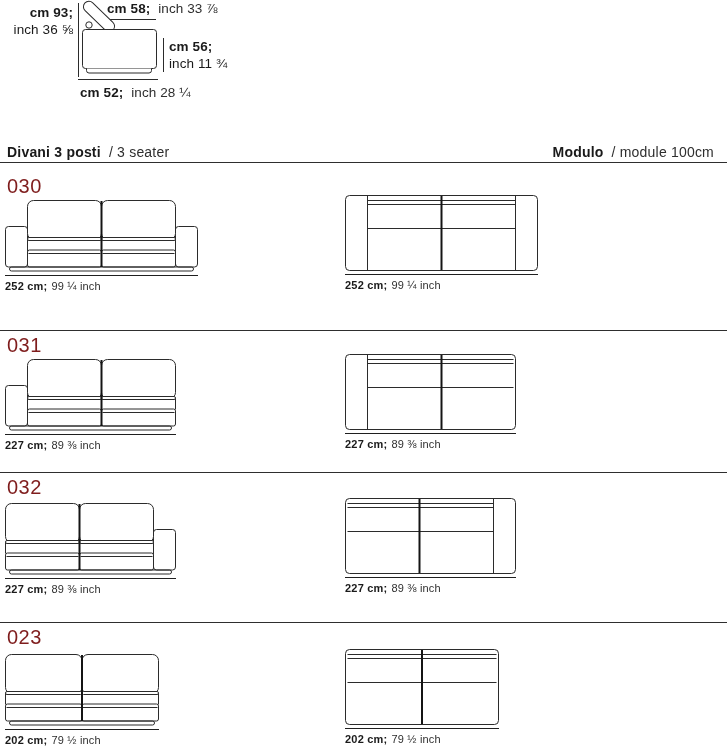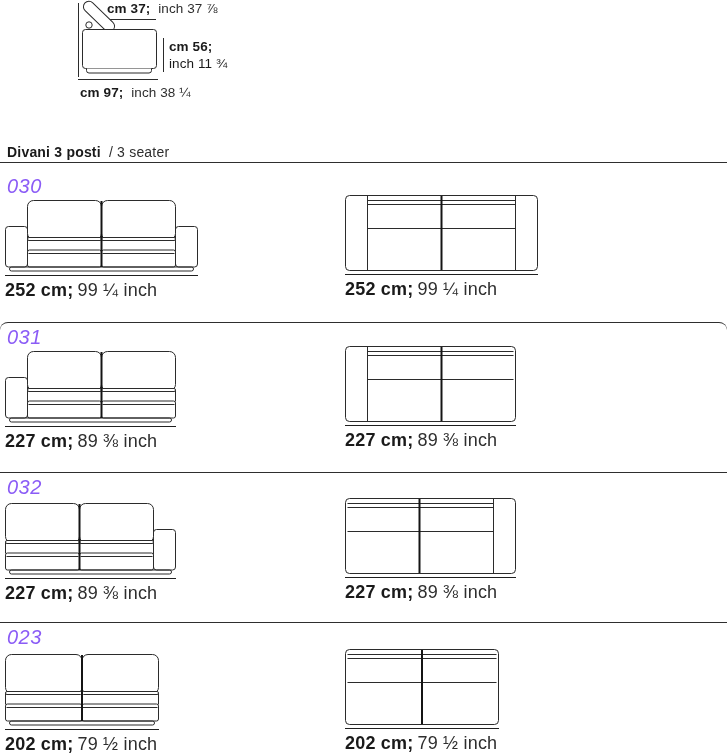--- a/index.html
+++ b/index.html
@@ -4,23 +4,23 @@
 <style>
   html,body{margin:0;padding:0;}
   body{
     width:727px;height:754px;position:relative;overflow:hidden;
     background:#ffffff;color:#1a1a1a;
     font-family:"Liberation Sans","DejaVu Sans",sans-serif;
   }
   .abs{position:absolute;}
   .b{font-weight:700;}
   .rg{font-weight:400;color:#2e2e2e;margin-left:4px;}
-  .dim-label{font-size:18px;white-space:nowrap;letter-spacing:.2px;margin-top:4px;}
+  .dim-label{font-size:11px;white-space:nowrap;letter-spacing:.2px;margin-top:4px;}
   .measure{border-top:1px solid #1f1f1f;margin-top:3px;height:0;}
-  .code{font-size:20px;letter-spacing:.5px;line-height:20px;color:#8b5cf6;font-style:italic;}
+  .code{font-size:20px;letter-spacing:.5px;line-height:20px;color:#7f1d1d;}
   .rule{border-top:1px solid #2e2e2e;height:0;left:0;width:727px;}
   .header-bar{
     top:144px;left:0;width:727px;display:flex;justify-content:space-between;
     font-size:14px;letter-spacing:.2px;padding:0 13px 0 7px;box-sizing:border-box;
   }
   .side-lbl{font-size:13.5px;letter-spacing:.1px;white-space:nowrap;line-height:17px;}
   .row{left:0;width:727px;}
   .row-border{border-top:1px solid #2e2e2e;}
   .col{position:absolute;}
   .col svg{display:block;}
@@ -36,38 +36,46 @@
       <line x1="163.5" y1="38" x2="163.5" y2="72"></line>
       <line x1="78" y1="79.5" x2="158" y2="79.5"></line>
       <g transform="translate(99,16.5) rotate(44)">
         <rect x="-19.5" y="-5.5" width="39" height="11" rx="5.5" fill="#fff"></rect>
       </g>
       <circle cx="89" cy="25" r="3.2" fill="#fff"></circle>
       <rect x="82.5" y="29.5" width="74" height="39" rx="3" fill="#fff"></rect>
       <path d="M86.5,68.5 L86.5,70.5 Q86.5,73 89,73 L149,73 Q151.5,73 151.5,70.5 L151.5,68.5" fill="#fff"></path>
     </g>
   </svg>
+  <div class="abs side-lbl" style="left:0;top:4px;width:73px;text-align:right;">
+    <div class="b">cm 93;</div>
+    <div>inch 36 ⅝</div>
+  </div>
   <div class="abs side-lbl" style="left:107px;top:0;">
-    <span class="b">cm 37;</span>
-    <span class="rg">inch 37 ⅞</span>
+    <span class="b">cm 58;</span>
+    <span class="rg">inch 33 ⅞</span>
   </div>
   <div class="abs side-lbl" style="left:169px;top:38px;">
     <div class="b">cm 56;</div>
     <div>inch 11 ¾</div>
   </div>
   <div class="abs side-lbl" style="left:80px;top:84px;">
-    <span class="b">cm 97;</span>
-    <span class="rg">inch 38 ¼</span>
+    <span class="b">cm 52;</span>
+    <span class="rg">inch 28 ¼</span>
   </div>
 </div>
 
 <div class="abs header-bar">
   <div>
     <span class="b">Divani 3 posti</span>
     <span class="rg">/ 3 seater</span>
+  </div>
+  <div>
+    <span class="b">Modulo</span>
+    <span class="rg">/ module 100cm</span>
   </div>
 </div>
 <div class="abs rule" style="top:162px;"></div>
 
 <div class="abs row" style="top:162px;height:160px;">
   <div class="abs code" style="left:7px;top:14px;">030</div>
 
   <div class="col" style="left:5px;top:37px;width:193px;">
     <svg width="193" height="73" viewBox="0 0 193 73">
       <g fill="#fff" stroke="#2b2b2b" stroke-width="1">
@@ -103,21 +111,21 @@
         <line x1="96.5" y1="1" x2="96.5" y2="75" stroke="#141414" stroke-width="2"></line>
       </g>
     </svg>
     <div class="measure"></div>
     <div class="dim-label">
       <span class="b">252 cm;</span><span class="rg">99 ¼ inch</span>
     </div>
   </div>
 </div>
 
-<div class="abs row row-border" style="top:322px;height:150px;border-radius:8px;">
+<div class="abs row row-border" style="top:330px;height:150px;">
   <div class="abs code" style="left:7px;top:4px;">031</div>
 
   <div class="col" style="left:5px;top:27px;width:171px;">
     <svg width="171" height="73" viewBox="0 0 171 73">
       <g fill="#fff" stroke="#2b2b2b" stroke-width="1">
         <rect x="0.5" y="27.5" width="22" height="40.5" rx="3"></rect>
         <rect x="22.5" y="1.5" width="74" height="39" rx="6"></rect>
         <rect x="96.5" y="1.5" width="74" height="39" rx="6"></rect>
         <rect x="22.5" y="38.5" width="74" height="3" rx="1.5"></rect>
         <rect x="96.5" y="38.5" width="74" height="3" rx="1.5"></rect>

